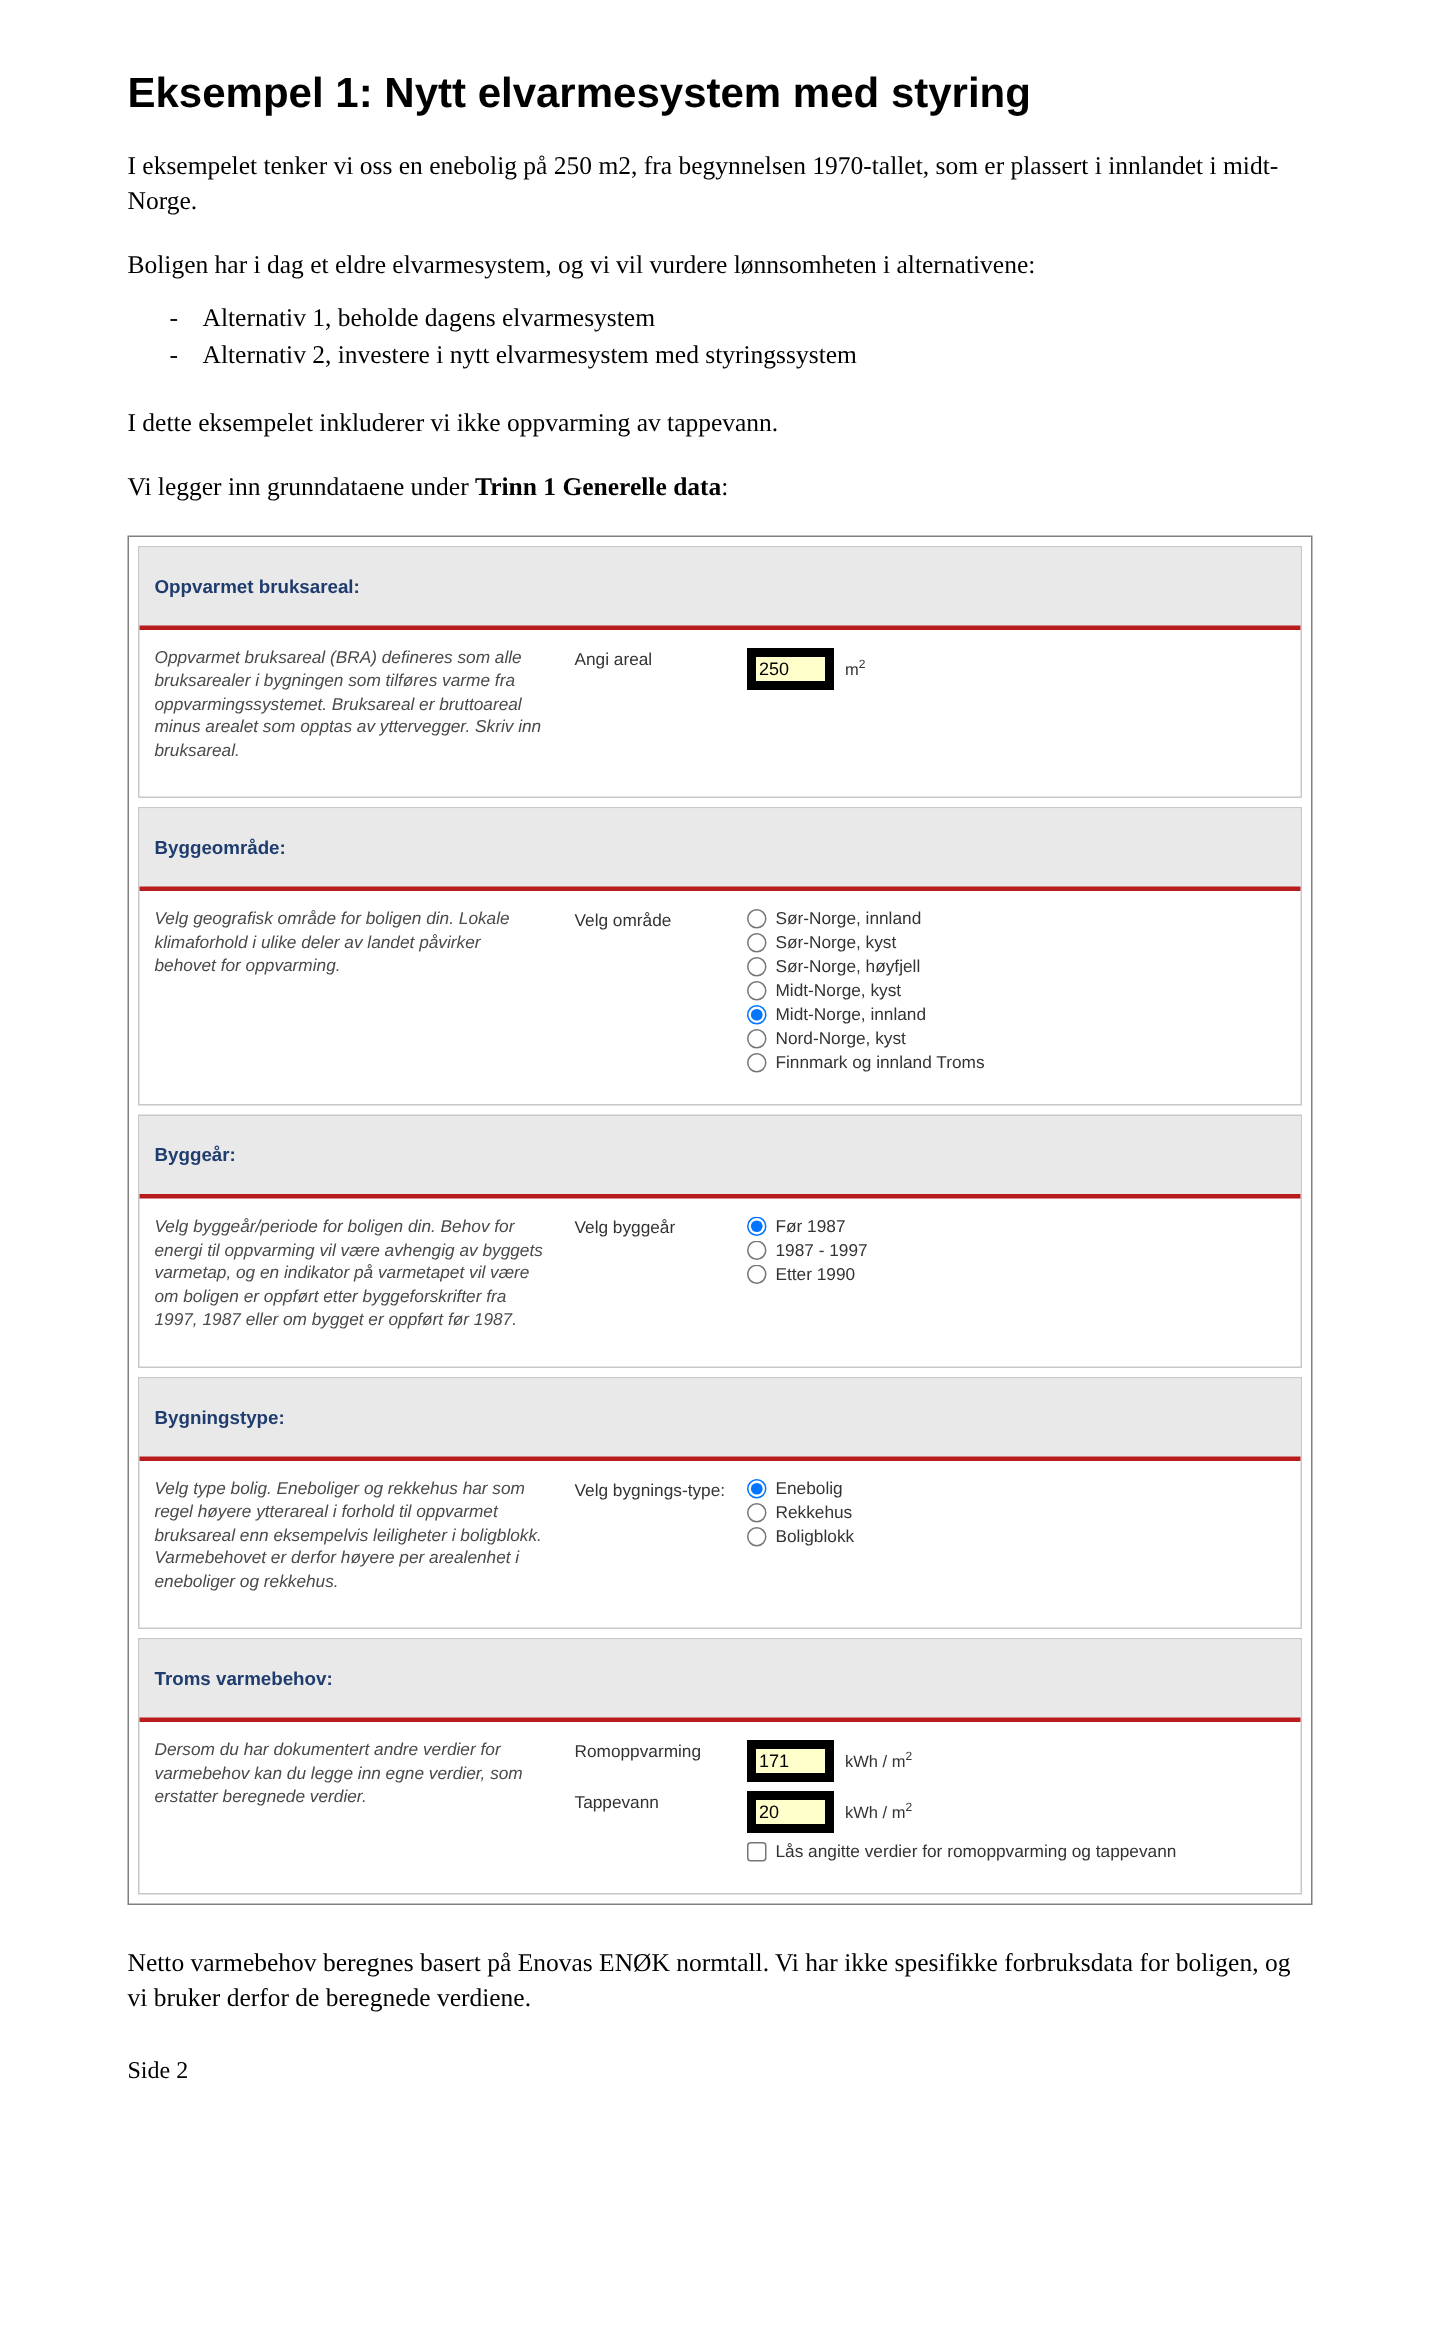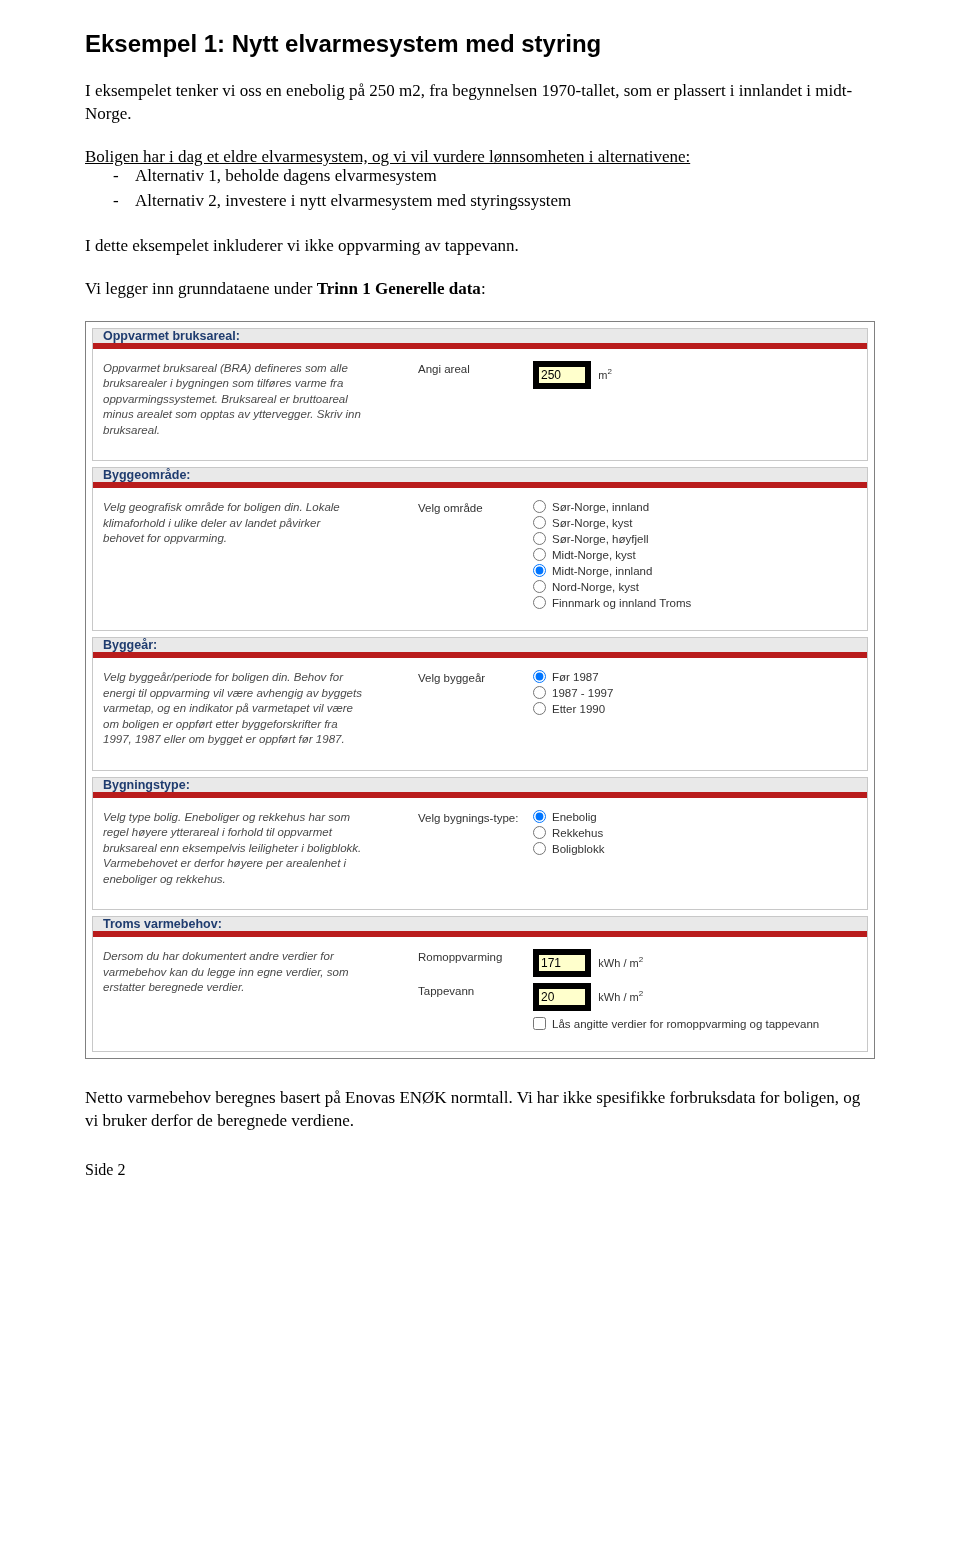--- a/index.html
+++ b/index.html
@@ -9,22 +9,22 @@
     color:#000;
     background:#fff;
     width:960px;
   }
   .page{
     padding:30px 85px 40px 85px;
   }
   h1{
     font-family:Arial,Helvetica,sans-serif;
     font-weight:bold;
-    font-size:24px;
-    margin:0 0 22px 0;
+    font-size:28px;
+    margin:16px 0 22px 0;
   }
   p{
     margin:0 0 20px 0;
     line-height:1.35;
   }
   .bullets{
     margin:-8px 0 22px 28px;
     padding:0;
   }
   .bullets .row{
@@ -44,22 +44,22 @@
   .section{
     border:1px solid #c8c8c8;
     margin:0 0 6px 0;
     background:#fff;
   }
   .section:last-child{margin-bottom:0;}
   .section-head{
     background:#e9e9e9;
     color:#1f3c6f;
     font-weight:bold;
-    padding:0 10px;
-    border-bottom:6px solid #b91c1c;
+    padding:19px 10px;
+    border-bottom:3px solid #b91c1c;
     font-size:12.5px;
   }
   .section-body{
     display:flex;
     padding:12px 10px;
     gap:20px;
   }
   .desc-col{
     width:260px;
     flex:none;
@@ -68,21 +68,20 @@
     line-height:1.35;
   }
   .desc-col p{margin:0 0 10px 0;font-family:Arial,Helvetica,sans-serif;font-size:11.5px;font-style:italic;}
   .ctrl-col{
     flex:1;
   }
   .ctrl-row{
     display:flex;
     align-items:flex-start;
     margin-bottom:6px;
-    margin-left:35px;
   }
   .ctrl-label{
     width:115px;
     flex:none;
     font-size:11.5px;
     padding-top:2px;
   }
   .ctrl-val{flex:1;}
   input[type=text]{
     font-family:Arial,Helvetica,sans-serif;
@@ -118,21 +117,21 @@
   }
 </style>
 </head>
 <body>
 
 <div class="page">
   <h1>Eksempel 1: Nytt elvarmesystem med styring</h1>
 
   <p>I eksempelet tenker vi oss en enebolig på 250 m2, fra begynnelsen 1970-tallet, som er plassert i innlandet i midt-Norge.</p>
 
-  <p style="margin-bottom:4px;text-decoration:underline;">Boligen har i dag et eldre elvarmesystem, og vi vil vurdere lønnsomheten i alternativene:</p>
+  <p style="margin-bottom:20px;">Boligen har i dag et eldre elvarmesystem, og vi vil vurdere lønnsomheten i alternativene:</p>
   <div class="bullets">
     <div class="row">
         <span class="dash">-</span>
         <span>Alternativ 1, beholde dagens elvarmesystem</span>
       </div>
     <div class="row">
         <span class="dash">-</span>
         <span>Alternativ 2, investere i nytt elvarmesystem med styringssystem</span>
       </div>
   </div>

